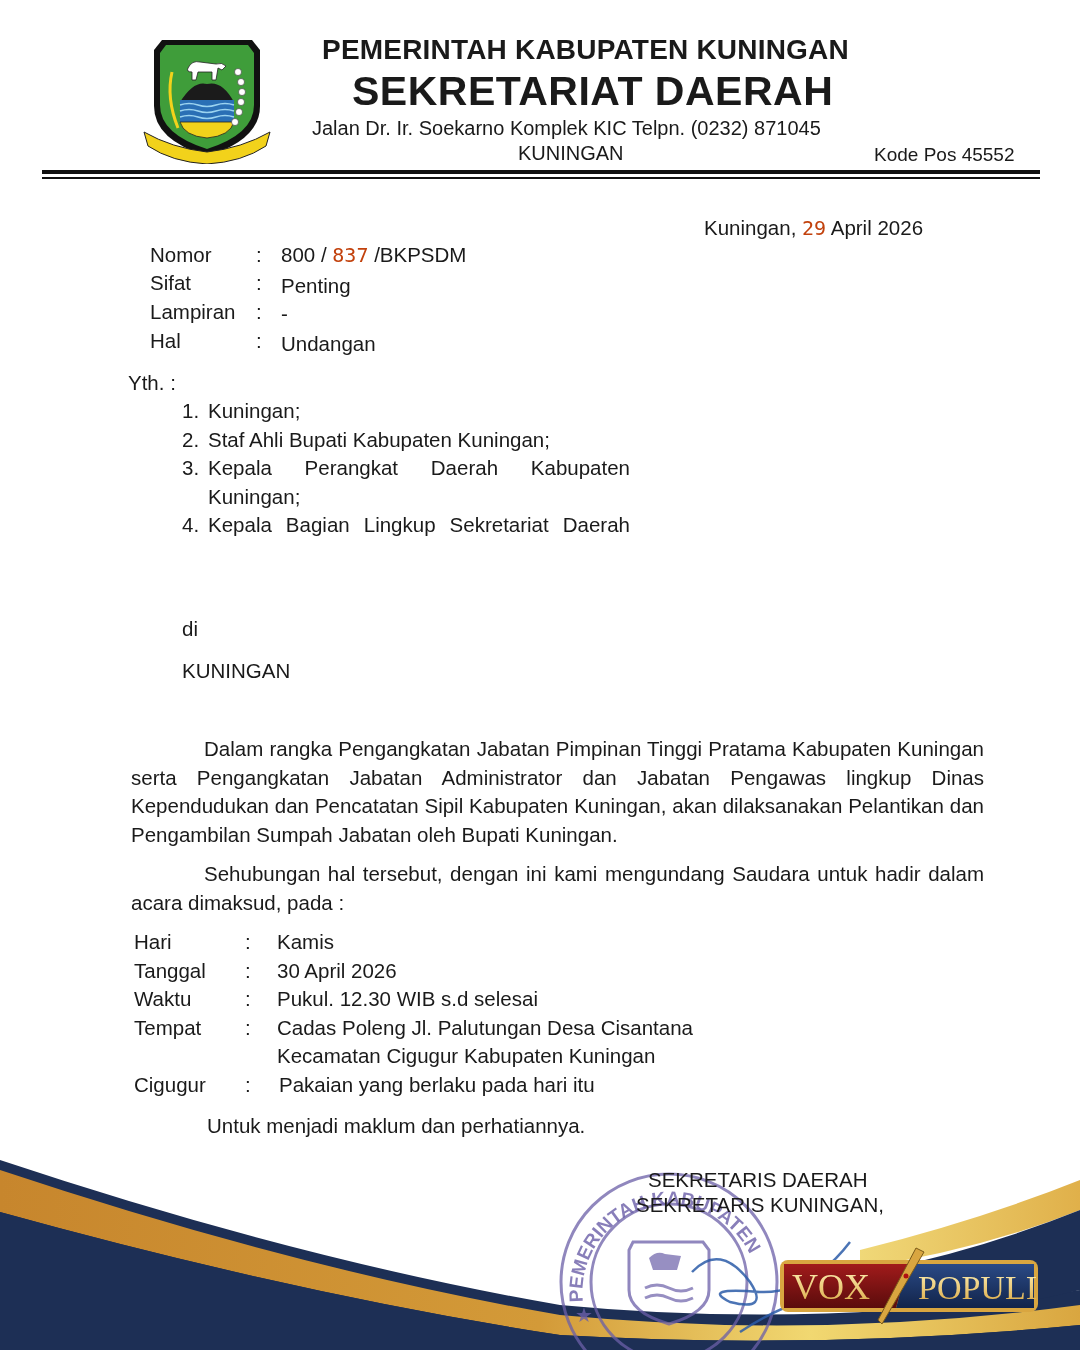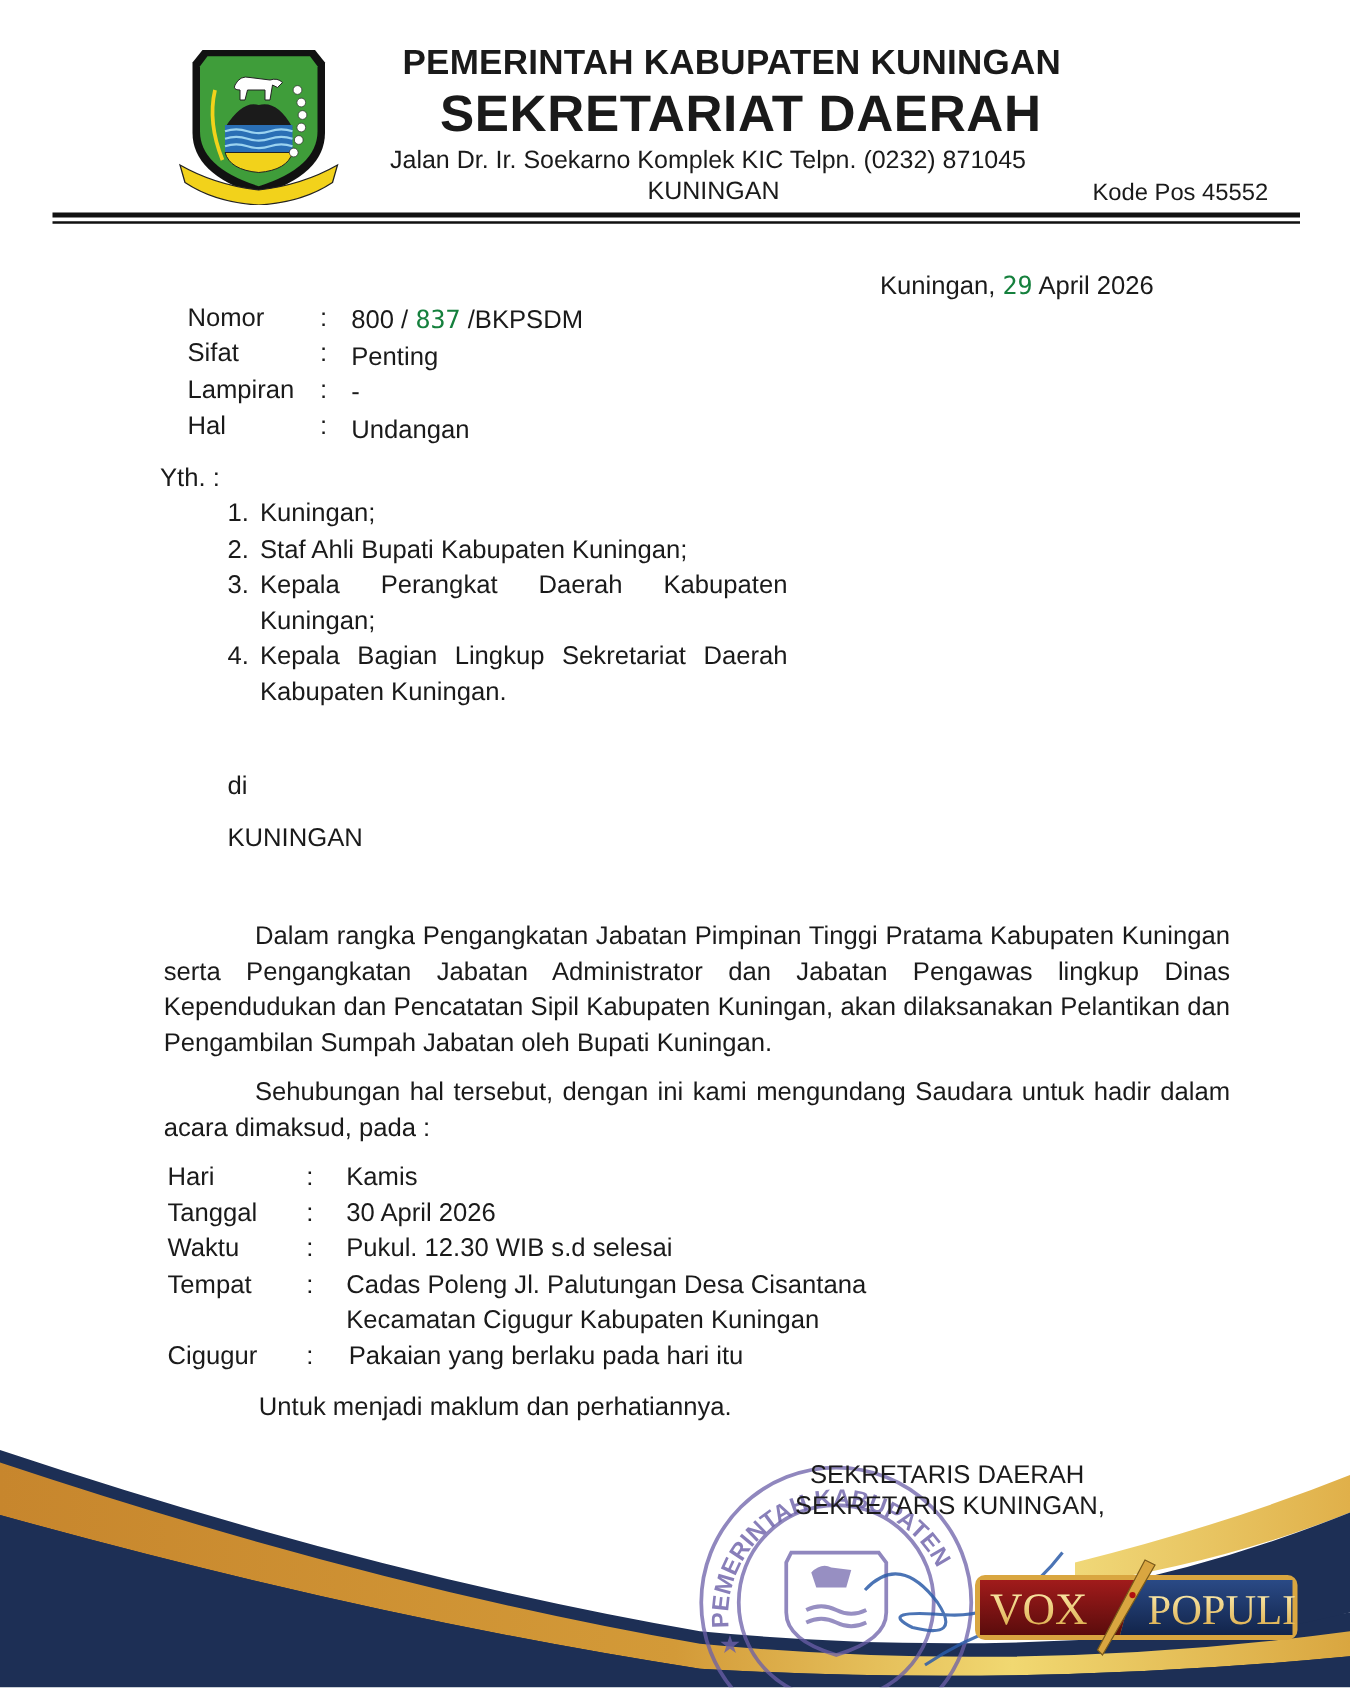--- a/index.html
+++ b/index.html
@@ -11,21 +11,21 @@
   #logo { left:142px; top:28px; width:130px; height:136px; }
   .kop1 { left:322px; top:34px; font-size:28px; font-weight:bold; letter-spacing:0.2px; white-space:nowrap; }
   .kop2 { left:352px; top:68px; font-size:41px; font-weight:bold; letter-spacing:0.5px; white-space:nowrap; }
   .kop3 { left:312px; top:117px; font-size:20px; white-space:nowrap; }
   .kop4 { left:518px; top:142px; font-size:20px; white-space:nowrap; }
   .kop5 { left:874px; top:144px; font-size:19px; white-space:nowrap; }
   .rule-thick { left:42px; top:170px; width:998px; height:4px; background:#111; }
   .rule-thin { left:42px; top:177px; width:998px; height:1.5px; background:#111; }
 
   .txt { font-size:20.5px; white-space:nowrap; }
-  .hand { font-family:"DejaVu Sans Mono", monospace; font-weight:normal; color:#15803d; font-size:20px; }
+  .hand { font-family:"DejaVu Sans Mono", monospace; font-weight:normal; color:#c2410c; font-size:20px; }
 
   
   .meta-label { left:128px;margin-left:22px; }
   .meta-colon { left:256px; }
   .meta-val { left:281px; }
 
   
   .rcpt { left:182px; width:448px; font-size:20.5px; line-height:28.5px; }
   .rcpt-item { display:flex; }
   .rcpt-num { width:26px; flex:none; }
@@ -137,21 +137,20 @@
     <span class="rcpt-num">3.</span>
     <div class="rcpt-text">
       <div class="rcpt-text just-last">Kepala Perangkat Daerah Kabupaten</div>
       <div>Kuningan;</div>
     </div>
   </div>
   <div class="rcpt-item">
     <span class="rcpt-num">4.</span>
     <div class="rcpt-text">
       <div class="rcpt-text just-last">Kepala Bagian Lingkup Sekretariat Daerah</div>
-      <div>Kabupaten Kuningan.</div>
     </div>
   </div>
 </div>
 <div class="abs txt" style="left:182px; top:617px;">di</div>
 <div class="abs txt" style="left:182px; top:659px;">KUNINGAN</div>
 
 <div class="abs body-par" style="top:735px;">
   <span class="indent"></span><span>Dalam rangka Pengangkatan Jabatan Pimpinan Tinggi Pratama Kabupaten Kuningan serta Pengangkatan Jabatan Administrator dan Jabatan Pengawas lingkup Dinas Kependudukan dan Pencatatan Sipil Kabupaten Kuningan, akan dilaksanakan Pelantikan dan Pengambilan Sumpah Jabatan oleh Bupati Kuningan.</span>
 </div>
 <div class="abs body-par" style="top:860px;">

